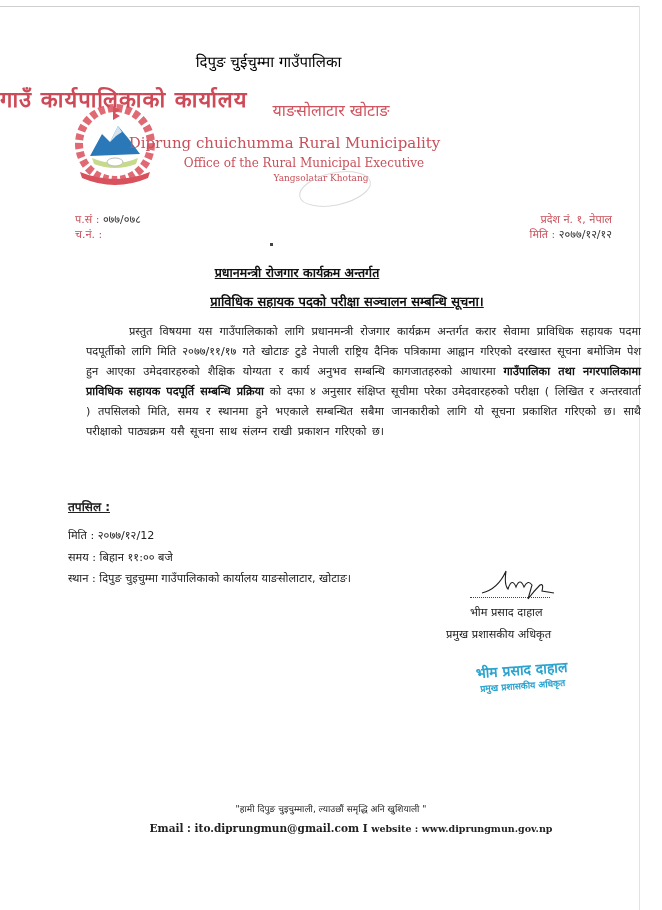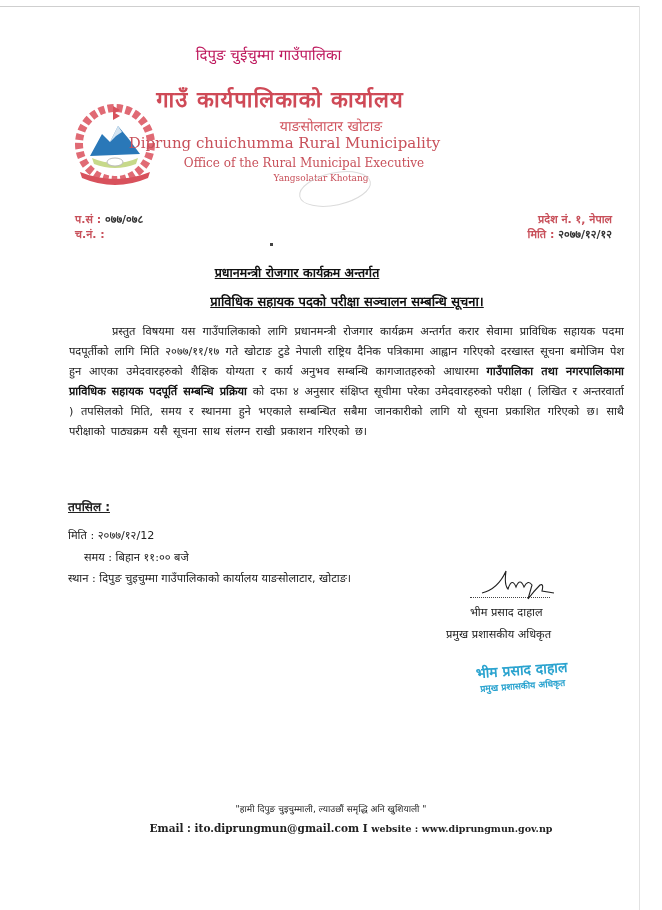--- a/index.html
+++ b/index.html
@@ -1,38 +1,38 @@
 <!DOCTYPE html>
 <html><head>
 <meta charset="utf-8">
 <style>
   html, body { margin:0; padding:0; }
   body { width:662px; height:910px; background:#ffffff; position:relative; overflow:hidden;
          font-family:"DejaVu Sans", sans-serif; color:#222; }
   .page-edge-top { position:absolute; left:0; top:6px; width:640px; height:1px; background:#cfcfcf; }
   .page-edge-right { position:absolute; left:639px; top:6px; width:1px; height:904px; background:#e2e2e2; }
   .abs { position:absolute; }
-  .red { color:#c8505a;font-weight:bold; }
-  .hdr-line1 { left:0; width:537px; top:44px; text-align:center; font-size:15px; color:#be185d; }
-  .hdr-line2 { left:0; width:560px; top:83px; text-align:center; font-size:22px; font-weight:bold; color:#cf4a57; letter-spacing:1px; }
-  .hdr-line3 { left:0; width:662px; top:116px; text-align:center; font-size:14px; color:#d0545e; }
+  .red { color:#c8505a; }
+  .hdr-line1 { left:0; width:537px; top:51px; text-align:center; font-size:15px; color:#000000; }
+  .hdr-line2 { left:0; width:560px; top:83px; text-align:left; font-size:22px; font-weight:bold; color:#cf4a57; letter-spacing:1px; }
+  .hdr-line3 { left:0; width:662px; top:99px; text-align:center; font-size:16px; color:#d0545e; }
   .hdr-line4 { left:0; width:569px; top:134px; text-align:center; font-family:"DejaVu Serif", serif; font-size:15px; color:#c8505a; }
   .hdr-line5 { left:0; width:608px; top:156px; text-align:center; font-family:"DejaVu Serif", serif; font-size:12px; color:#c8505a; }
   .hdr-line6 { left:0; width:642px; top:173px; text-align:center; font-family:"DejaVu Serif", serif; font-size:9px; color:#c8505a; }
   .emblem { left:66px; top:98px; width:98px; height:98px; }
   .faint-stamp { left:295px; top:170px; width:80px; height:38px; color:#bbb; font-size:7px; opacity:.7; transform:rotate(-12deg); }
   .ref-left { left:75px; top:212px; font-size:11px; line-height:15px; }
   .ref-right { right:50px; top:212px; font-size:11px; line-height:15px; text-align:right; }
   .title1 { left:0; width:594px; top:264px; text-align:center; font-size:12.5px; font-weight:bold; text-decoration:underline; color:#111; }
   .title2 { left:16px; width:662px; top:292px; text-align:center; font-size:13px; font-weight:bold; text-decoration:underline; color:#111; }
-  .body-para { left:69px; top:322px; width:555px; font-size:11.2px; line-height:20px; text-align:justify; text-indent:43px; color:#222; word-spacing:2px; }
+  .body-para { left:86px; top:322px; width:555px; font-size:11.2px; line-height:20px; text-align:justify; text-indent:43px; color:#222; word-spacing:2px; }
   .body-para b { color:#111; }
   .tapasil-head { left:68px; top:498px; font-size:12px; font-weight:bold; text-decoration:underline; }
   .detail { left:68px; font-size:11.2px; }
-  .d1 { top:527px; } .d2 { top:549px;margin-left:16px; } .d3 { top:570px; }
+  .d1 { top:527px; } .d2 { top:549px; } .d3 { top:570px; }
   .signature { left:478px; top:563px; width:80px; height:38px; }
   .sig-dots { left:470px; top:597px; width:80px; border-top:1px dotted #444; }
   .sig-name { left:470px; top:604px; font-size:11.2px; }
   .sig-title { left:446px; top:626px; font-size:11.2px; }
   .stamp { left:462px; top:660px; width:120px; text-align:center; color:#2aa3cf; transform:rotate(-4deg); }
   .stamp-1 { font-size:14px; font-weight:bold; }
   .stamp-2 { font-size:9px; font-weight:bold; }
   .motto { left:0; width:662px; top:802px; text-align:center; font-size:9px; color:#222; }
   .contact { left:0; width:662px; top:822px; text-align:center; font-family:"DejaVu Serif", serif; font-size:10.5px; font-weight:bold; color:#222;padding-left:20px; }
   .contact .site { font-size:9.5px; }

